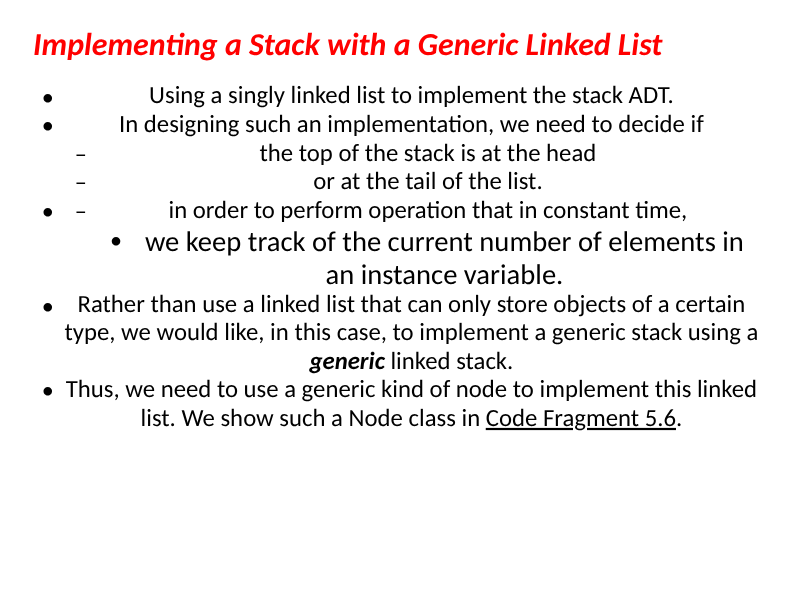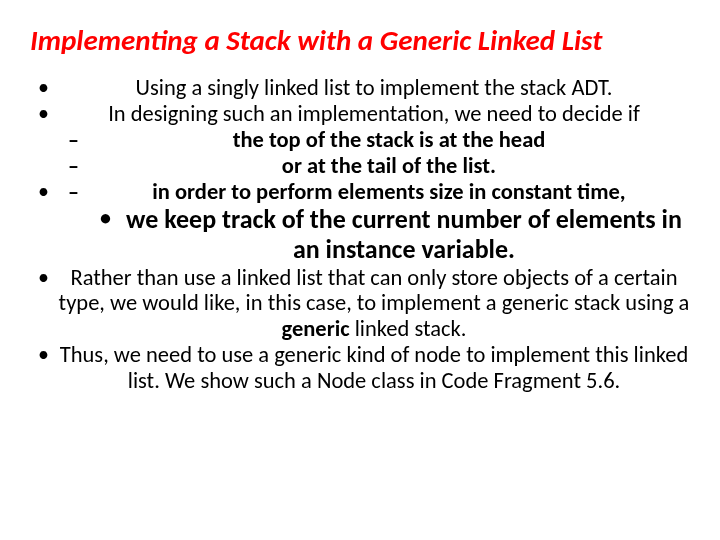--- a/index.html
+++ b/index.html
@@ -44,21 +44,20 @@
     content: "•";
     position: absolute;
     left: 8px;
     top: 0;
     font-size: 22px;
   }
   .lvl2 > li {
     padding-left: 30px;
     font-size: 22.5px;
     line-height: 1.15;
-    font-weight: bold;
   }
   .lvl2 > li::before {
     content: "–";
     position: absolute;
     left: 10px;
     top: 0;
     font-size: 22px;
   }
   .lvl3 > li {
     padding-left: 30px;
@@ -67,23 +66,25 @@
   }
   .lvl3 > li::before {
     content: "•";
     position: absolute;
     left: 12px;
     top: 0;
     font-size: 22px;
   }
   .bold-italic {
     font-weight: 700;
+    font-style: italic;
     margin-top: 30px;
   }
   .underline {
+    text-decoration: underline;
   }
   .inline-text { display: inline; }
 </style>
 </head>
 <body>
 
 <div class="slide">
 
   <div class="title" style="color: rgb(255, 0, 0);">Implementing a Stack with a Generic Linked List</div>
 
@@ -101,21 +102,21 @@
         </li>
         <li>
           <span>or at the tail of the list.</span>
         </li>
       </ul>
     </li>
 
     <li>
       <ul class="lvl2">
         <li>
-          <span>in order to perform elements size in constant time,</span>
+          <span>in order to perform operation that in constant time,</span>
           <ul class="lvl3">
             <li>
               <span>we keep track of the current number of elements in an instance variable.</span>
             </li>
           </ul>
         </li>
       </ul>
     </li>
 
     <li>

